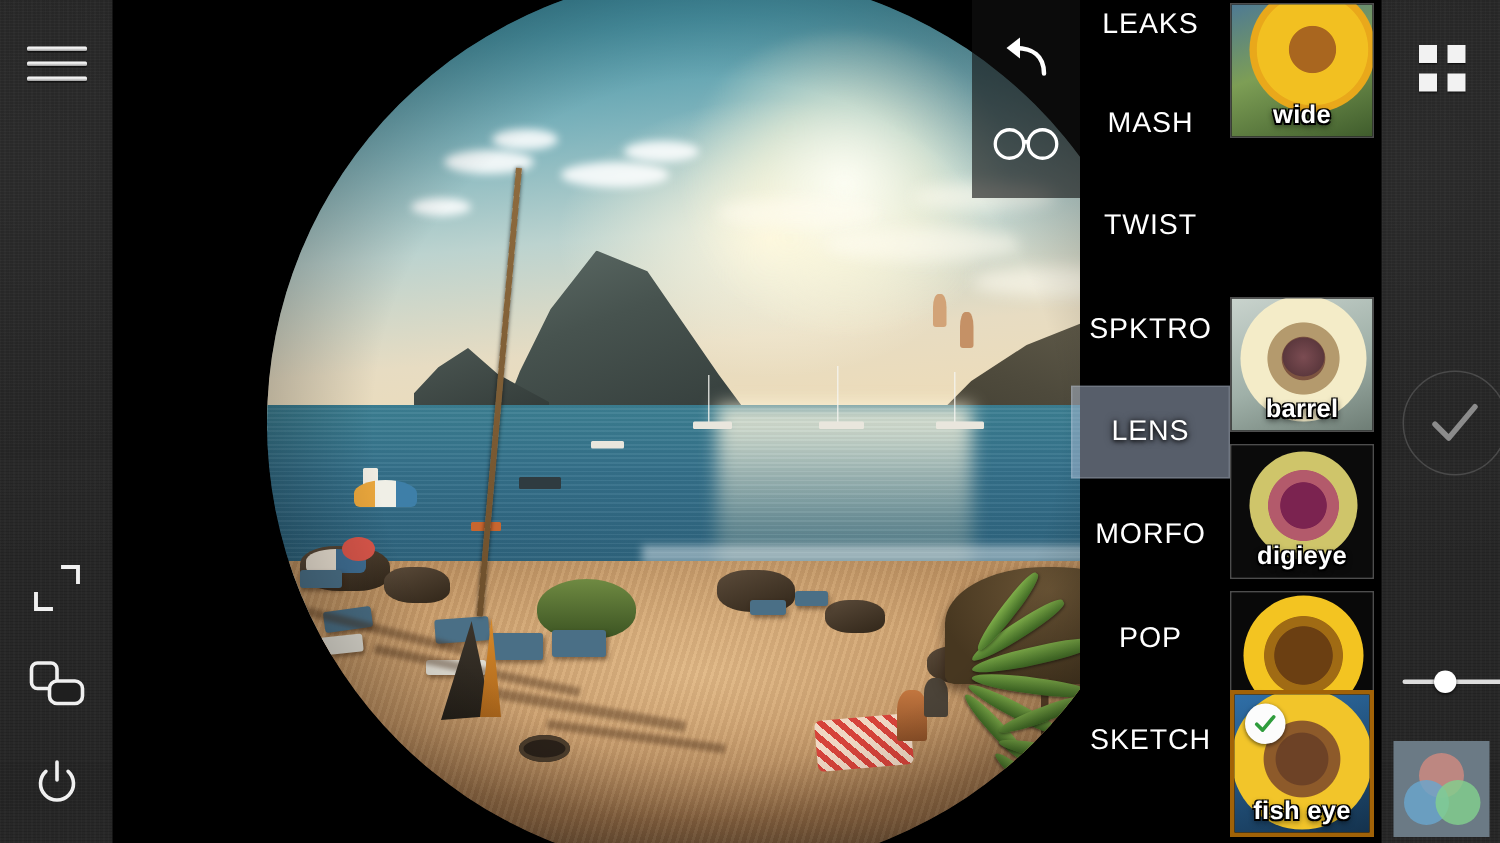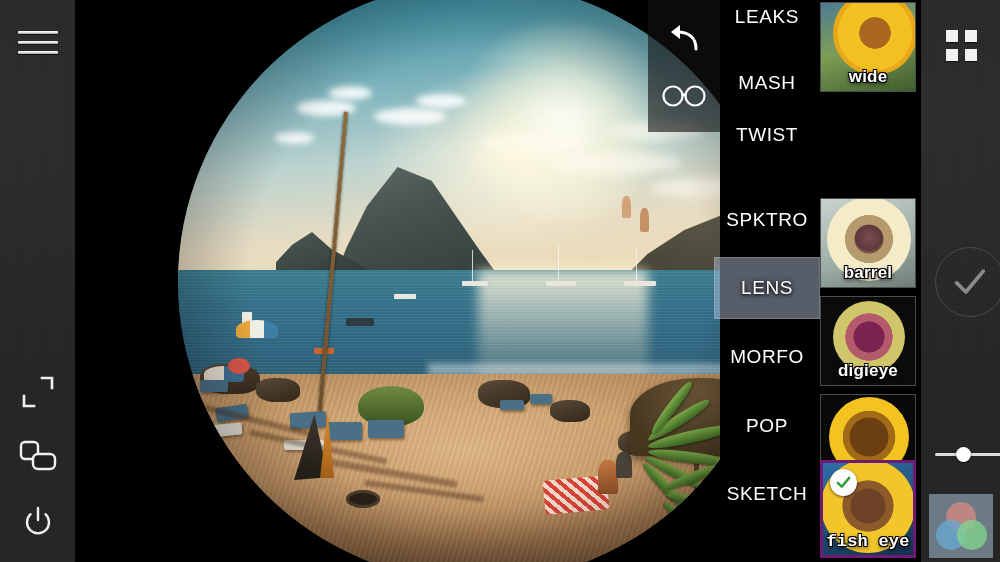--- a/index.html
+++ b/index.html
@@ -99,21 +99,21 @@
   
   #thumb-strip{
     position:absolute; left:820px; top:0; width:100px; height:562px;
     z-index:24;
   }
   .thumb{
     position:absolute; left:0; width:96px; height:90px;
     border:1px solid #4d4d4d; background:#0a0a0a; overflow:hidden;
     cursor:pointer;
   }
-  .thumb.selected{ border:3px solid #701a75;font-family:Liberation Mono, monospace; }
+  .thumb.selected{ border:3px solid #a16207; }
   .thumb .art{ position:absolute; inset:0; }
   .thumb .label{
     position:absolute; left:0; right:0; bottom:4px; text-align:center;
     color:#fff; font-size:17px; font-weight:bold; letter-spacing:.2px;
     text-shadow:-1px -1px 0 #000,1px -1px 0 #000,-1px 1px 0 #000,1px 1px 0 #000,0 2px 4px rgba(0,0,0,.9);
     pointer-events:none;
   }
   .check-badge{
     position:absolute; left:7px; top:6px; width:27px; height:27px;
     border-radius:50%; background:#fcfcfc;
@@ -412,21 +412,21 @@
     </div>
   </div>
 
   <div id="category-list">
     <div class="cat" style="top:-14px;">
         <span>LEAKS</span>
       </div>
     <div class="cat" style="top:52px;">
         <span>MASH</span>
       </div>
-    <div class="cat" style="top:104px;">
+    <div class="cat" style="top:120px;">
         <span>TWIST</span>
       </div>
     <div class="cat" style="top:189px;">
         <span>SPKTRO</span>
       </div>
     <div class="cat active" style="top:257px;">
         <span>LENS</span>
       </div>
     <div class="cat" style="top:326px;">
         <span>MORFO</span>

